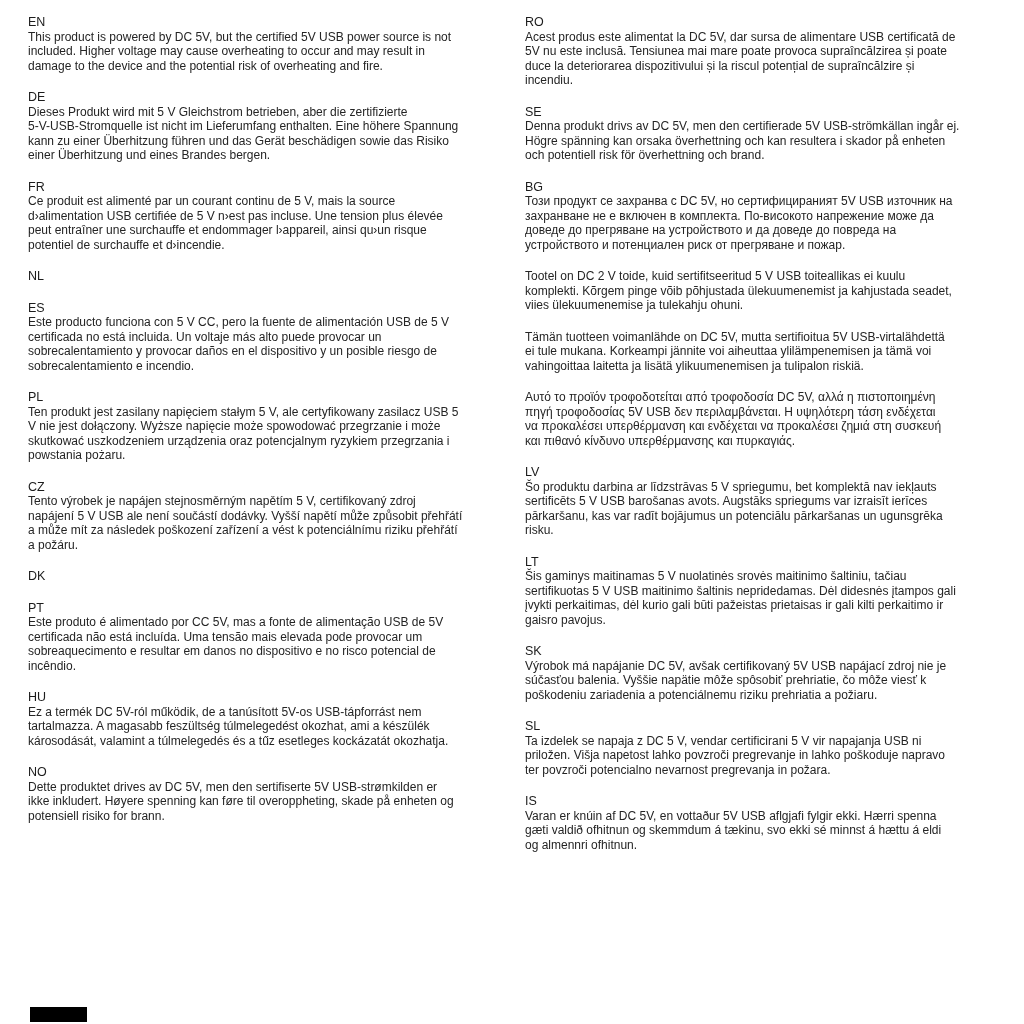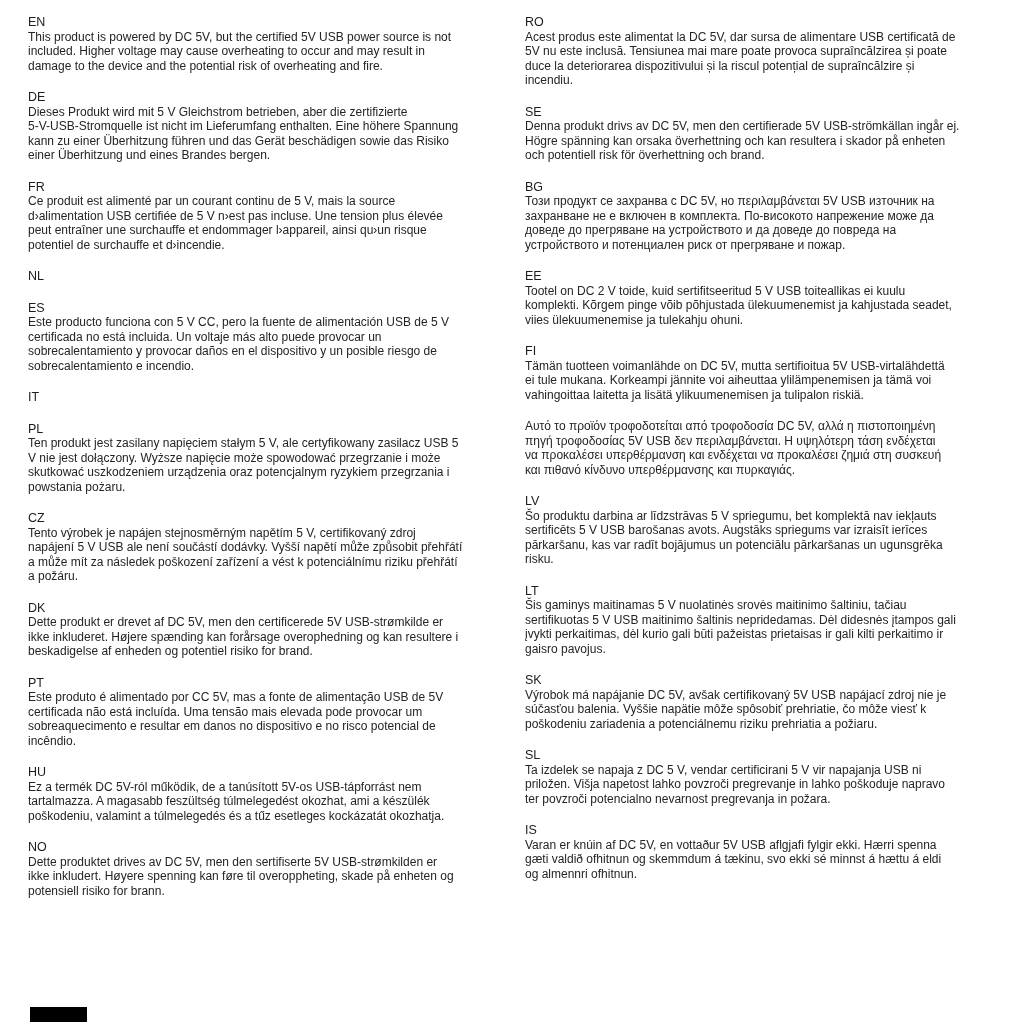--- a/index.html
+++ b/index.html
@@ -72,54 +72,50 @@
       <div class="code">NL</div>
     </section>
     <section>
       <div class="code">ES</div>
       <div class="text">Este producto funciona con 5 V CC, pero la fuente de alimentación USB de 5 V
 certificada no está incluida. Un voltaje más alto puede provocar un
 sobrecalentamiento y provocar daños en el dispositivo y un posible riesgo de
 sobrecalentamiento e incendio.</div>
     </section>
     <section>
-      <div class="code">IT</div>
     </section>
     <section>
       <div class="code">PL</div>
       <div class="text">Ten produkt jest zasilany napięciem stałym 5 V, ale certyfikowany zasilacz USB 5
 V nie jest dołączony. Wyższe napięcie może spowodować przegrzanie i może
 skutkować uszkodzeniem urządzenia oraz potencjalnym ryzykiem przegrzania i
 powstania pożaru.</div>
     </section>
     <section>
       <div class="code">CZ</div>
       <div class="text">Tento výrobek je napájen stejnosměrným napětím 5 V, certifikovaný zdroj
 napájení 5 V USB ale není součástí dodávky. Vyšší napětí může způsobit přehřátí
 a může mít za následek poškození zařízení a vést k potenciálnímu riziku přehřátí
 a požáru.</div>
     </section>
     <section>
       <div class="code">DK</div>
-      <div class="text">Dette produkt er drevet af DC 5V, men den certificerede 5V USB-strømkilde er
-ikke inkluderet. Højere spænding kan forårsage overophedning og kan resultere i
-beskadigelse af enheden og potentiel risiko for brand.</div>
     </section>
     <section>
       <div class="code">PT</div>
       <div class="text">Este produto é alimentado por CC 5V, mas a fonte de alimentação USB de 5V
 certificada não está incluída. Uma tensão mais elevada pode provocar um
 sobreaquecimento e resultar em danos no dispositivo e no risco potencial de
 incêndio.</div>
     </section>
     <section>
       <div class="code">HU</div>
       <div class="text">Ez a termék DC 5V-ról működik, de a tanúsított 5V-os USB-tápforrást nem
 tartalmazza. A magasabb feszültség túlmelegedést okozhat, ami a készülék
-poškodeniu, valamint a túlmelegedés és a tűz esetleges kockázatát okozhatja.</div>
+károsodását, valamint a túlmelegedés és a tűz esetleges kockázatát okozhatja.</div>
     </section>
     <section>
       <div class="code">NO</div>
       <div class="text">Dette produktet drives av DC 5V, men den sertifiserte 5V USB-strømkilden er
 ikke inkludert. Høyere spenning kan føre til overoppheting, skade på enheten og
 potensiell risiko for brann.</div>
     </section>
   </div>
 
   <div class="col">
@@ -131,33 +127,31 @@
 incendiu.</div>
     </section>
     <section>
       <div class="code">SE</div>
       <div class="text">Denna produkt drivs av DC 5V, men den certifierade 5V USB-strömkällan ingår ej.
 Högre spänning kan orsaka överhettning och kan resultera i skador på enheten
 och potentiell risk för överhettning och brand.</div>
     </section>
     <section>
       <div class="code">BG</div>
-      <div class="text">Този продукт се захранва с DC 5V, но περιλαμβάνεται 5V USB източник на
+      <div class="text">Този продукт се захранва с DC 5V, но сертифицираният 5V USB източник на
 захранване не е включен в комплекта. По-високото напрежение може да
 доведе до прегряване на устройството и да доведе до повреда на
 устройството и потенциален риск от прегряване и пожар.</div>
     </section>
     <section>
-      <div class="code">EE</div>
       <div class="text">Tootel on DC 2 V toide, kuid sertifitseeritud 5 V USB toiteallikas ei kuulu
 komplekti. Kõrgem pinge võib põhjustada ülekuumenemist ja kahjustada seadet,
 viies ülekuumenemise ja tulekahju ohuni.</div>
     </section>
     <section>
-      <div class="code">FI</div>
       <div class="text">Tämän tuotteen voimanlähde on DC 5V, mutta sertifioitua 5V USB-virtalähdettä
 ei tule mukana. Korkeampi jännite voi aiheuttaa ylilämpenemisen ja tämä voi
 vahingoittaa laitetta ja lisätä ylikuumenemisen ja tulipalon riskiä.</div>
     </section>
     <section>
       <div class="text">Αυτό το προϊόν τροφοδοτείται από τροφοδοσία DC 5V, αλλά η πιστοποιημένη
 πηγή τροφοδοσίας 5V USB δεν περιλαμβάνεται. Η υψηλότερη τάση ενδέχεται
 να προκαλέσει υπερθέρμανση και ενδέχεται να προκαλέσει ζημιά στη συσκευή
 και πιθανό κίνδυνο υπερθέρμανσης και πυρκαγιάς.</div>
     </section>

